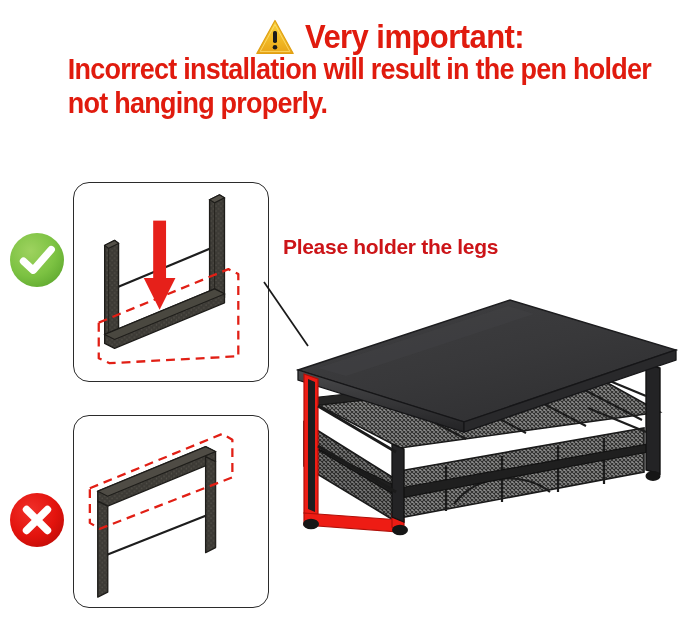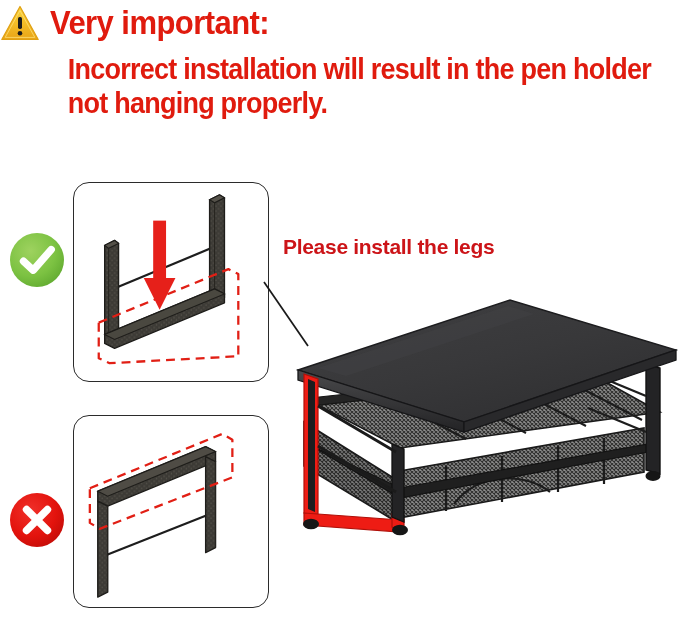--- a/index.html
+++ b/index.html
@@ -23,25 +23,25 @@
   .header-block {
     position: absolute;
     left: 0;
     top: 0;
     width: 679px;
     height: 140px;
   }
   .headline-row {
     position: absolute;
     left: 0;
-    top: 4px;
+    top: 18px;
     width: 538px;
     display: flex;
     align-items: center;
-    justify-content: flex-start;
+    justify-content: flex-end;
     gap: 10px;
   }
   .warn-icon {
     display: block;
     width: 40px;
     height: 38px;
     flex: none;
   }
   .headline-main {
     font-family: "Liberation Sans Narrow", "Liberation Sans", sans-serif;
@@ -255,21 +255,21 @@
       <g>
         <path d="M133 41 L143 46 L143 133 L133 138 L133 41 Z" fill="url(#speck2)" stroke="#1e1d1a" stroke-width="1.4" stroke-linejoin="round"></path>
         <path d="M143 46 L143 133" fill="none" stroke="#26241f" stroke-width="1"></path>
       </g>
 
       <path d="M16 73 L150 18 L160 24 L160 62 L26 114 L16 108 Z" fill="none" stroke="#e11f15" stroke-width="2.3" stroke-dasharray="9 6" stroke-linejoin="round"></path>
     </svg>
   </div>
 
   <div class="callout">
-    <span class="line">Please install the legs</span>
+    <span class="line">Please holder the legs</span>
   </div>
 
   <svg id="leader-line" viewBox="0 0 60 80">
     <path d="M2 2 L46 66" fill="none" stroke="#1a1a1a" stroke-width="1.7"></path>
   </svg>
 
   <div id="product-photo">
     <svg viewBox="0 0 391 260" preserveAspectRatio="none">
       <defs>
         <linearGradient id="topface" x1="0.1" y1="0" x2="0.85" y2="1">

